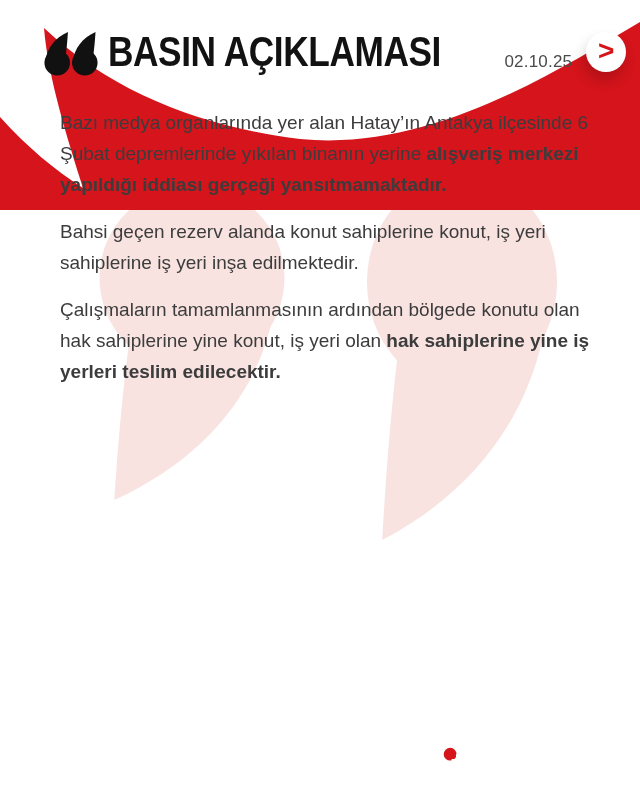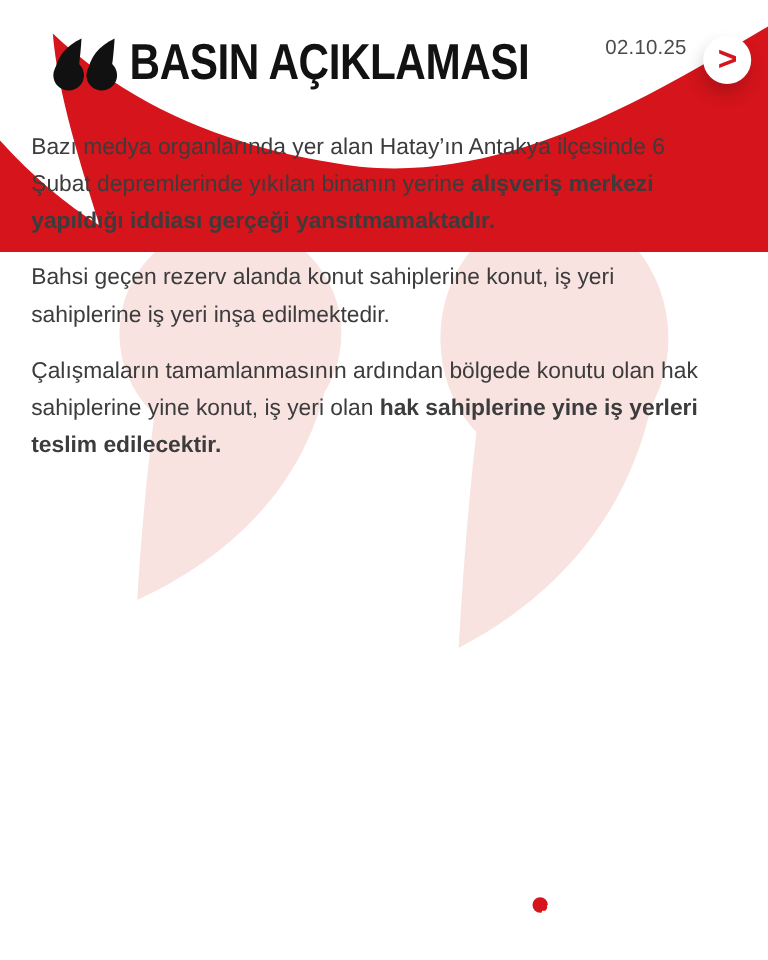--- a/index.html
+++ b/index.html
@@ -18,33 +18,33 @@
   .header{
     position:relative; z-index:2; display:flex; align-items:flex-start;
     padding:30px 28px 0 44px;
   }
   .quote-mark{width:54px;height:47px;margin-right:10px;flex:0 0 auto;}
   .title{
     font-size:42px; font-weight:900; color:var(--title); line-height:1.05;
     letter-spacing:-0.5px; transform:scaleX(0.84); transform-origin:left top;
     white-space:nowrap;
   }
-  .header-right{margin-left:auto; display:flex; align-items:flex-start; gap:14px; height:42px;}
+  .header-right{margin-left:auto; display:flex; align-items:flex-end; gap:14px; height:42px;}
   .date{font-size:17px; color:var(--date); letter-spacing:0.2px;}
   .arrow-btn{
     width:40px;height:40px;border-radius:50%;background:#fff;
     box-shadow:-2px 8px 14px rgba(0,0,0,0.18);
     display:flex;align-items:center;justify-content:center;
     border:none;cursor:pointer;
   }
   .arrow-btn span{
     color:var(--accent); font-size:28px; font-weight:900; line-height:1;
     transform:translateY(-1px);
   }
-  .body-text{position:relative; z-index:2; padding:30px 38px 0 26px;}
+  .body-text{position:relative; z-index:2; padding:30px 38px 0 60px;}
   .body-text p{
     font-size:19px; line-height:31px; color:var(--body); margin-bottom:16px;
   }
   .seg-bold{font-weight:700; color:var(--body);}
   .seg-red-bold{font-weight:700; color:var(--textred);}
   .badge{
     position:absolute; z-index:3; left:424px; top:728px;
     display:flex; align-items:center; gap:8px; color:#fff;
   }
   .ministry-logo{width:62px;height:62px;flex:0 0 auto;}

